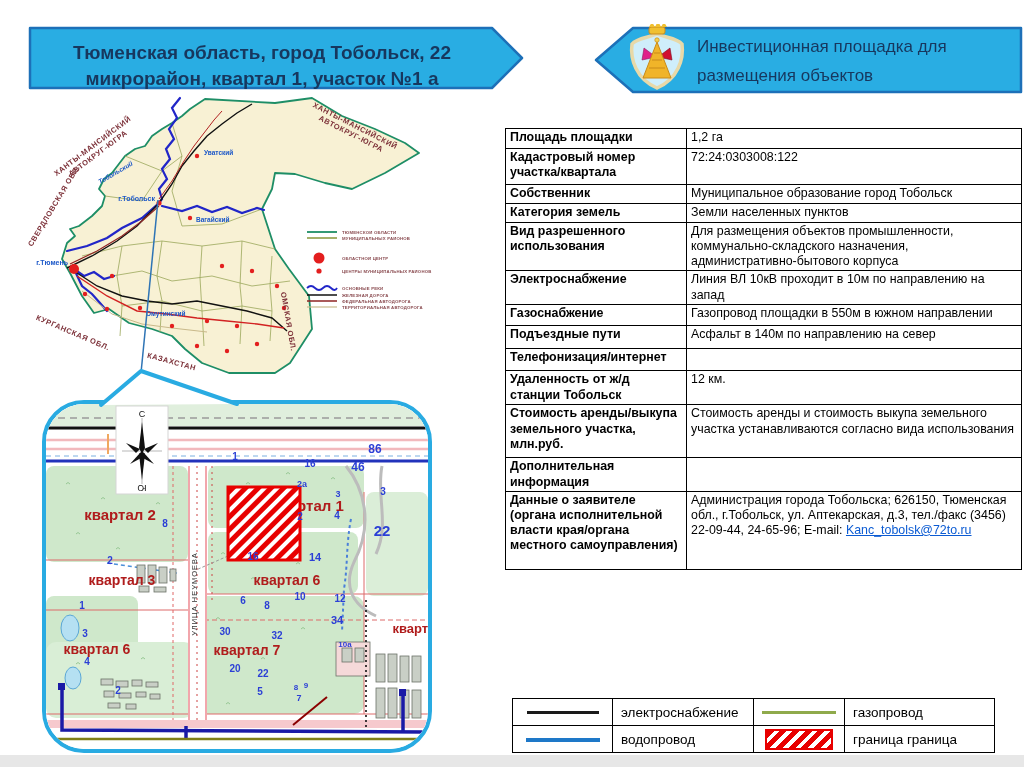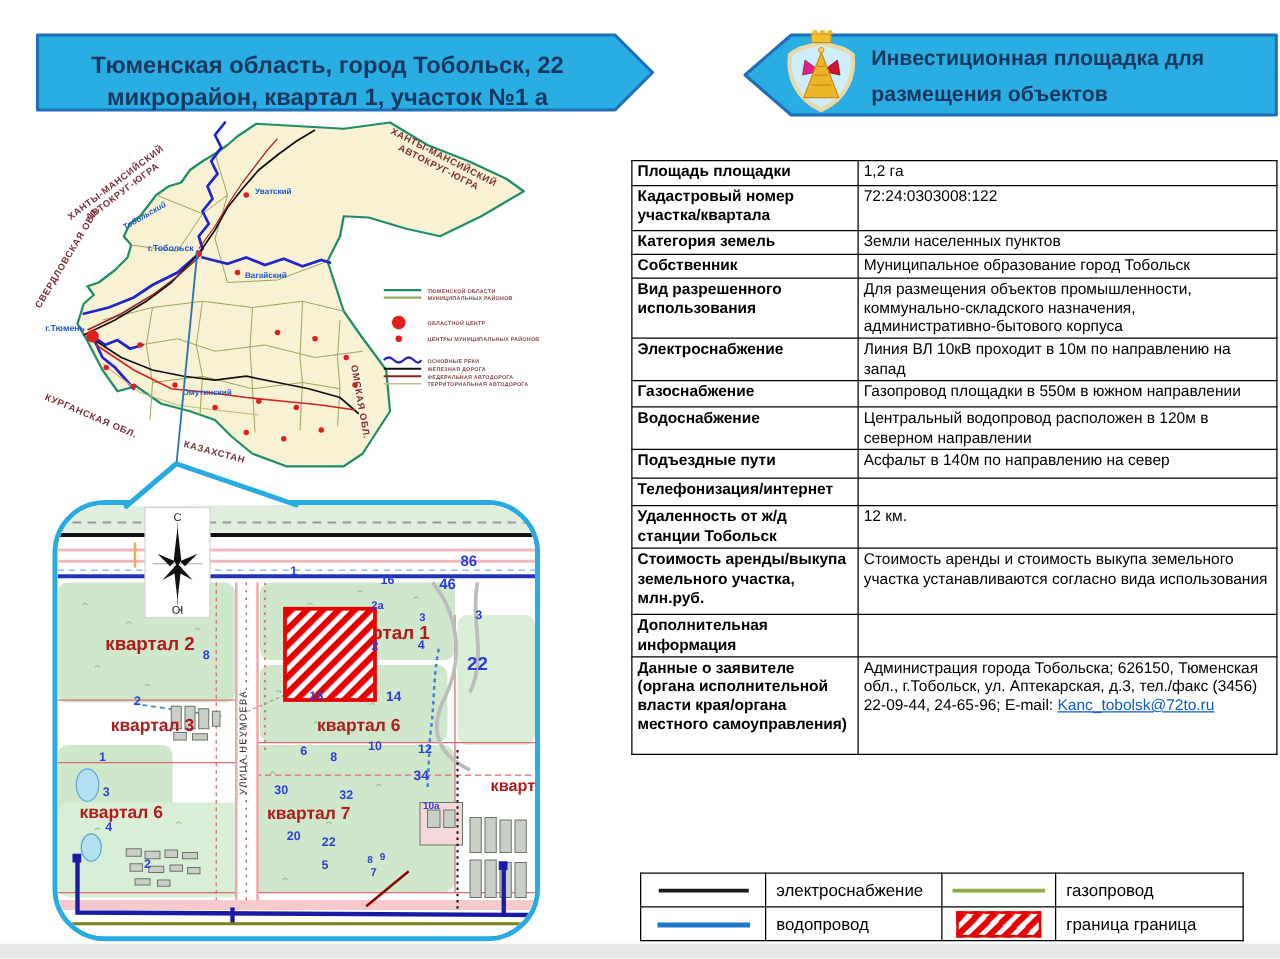--- a/index.html
+++ b/index.html
@@ -9,21 +9,21 @@
 
   
   .banner{position:absolute;}
   .banner svg{position:absolute;left:0;top:0;}
   #banner-left{left:28px;top:26px;width:496px;height:64px;}
   #banner-left .txt{position:absolute;left:8px;top:0;width:452px;height:80px;display:flex;
       align-items:center;justify-content:center;text-align:center;
       font-size:19px;font-weight:bold;line-height:1.35;color:#17375e;}
   #banner-right{left:593px;top:24px;width:431px;height:72px;}
   #banner-right .txt{position:absolute;left:104px;top:8px;width:315px;
-      font-size:17px;font-weight:700;line-height:1.72;color:#17375e;}
+      font-size:17px;font-weight:400;line-height:1.72;color:#17375e;}
 
   
   #info-table{position:absolute;left:505px;top:128px;width:517px;border-collapse:collapse;
       table-layout:fixed;font-size:12.4px;line-height:1.22;}
   #info-table td{border:1.6px solid #000;padding:1px 4px 1px 4px;vertical-align:top;overflow:hidden;}
   #info-table td.lbl{width:175px;font-weight:bold;}
   #info-table a.email{color:#0b5bd3;text-decoration:underline;}
 
   
   #legend-table{position:absolute;left:512px;top:698px;border-collapse:collapse;font-size:13.5px;}
@@ -403,42 +403,38 @@
     <tbody>
       <tr style="height:20px">
           <td class="lbl">Площадь площадки</td>
           <td class="val">1,2 га</td>
         </tr>
       <tr style="height:36px">
           <td class="lbl">Кадастровый номер участка/квартала</td>
           <td class="val">72:24:0303008:122</td>
         </tr>
       <tr style="height:19px">
+          <td class="lbl">Собственник</td>
+          <td class="val">Муниципальное образование город Тобольск</td>
+        </tr>
+      <tr style="height:19px">
           <td class="lbl">Категория земель</td>
           <td class="val">Земли населенных пунктов</td>
-        </tr>
-      <tr style="height:19px">
-          <td class="lbl">Собственник</td>
-          <td class="val">Муниципальное образование город Тобольск</td>
         </tr>
       <tr style="height:48px">
           <td class="lbl">Вид разрешенного использования</td>
           <td class="val">Для размещения объектов промышленности, коммунально-складского назначения, административно-бытового корпуса</td>
         </tr>
       <tr style="height:34px">
           <td class="lbl">Электроснабжение</td>
           <td class="val">Линия ВЛ 10кВ проходит в 10м по направлению на запад</td>
         </tr>
       <tr style="height:21px">
           <td class="lbl">Газоснабжение</td>
           <td class="val">Газопровод площадки в 550м в южном направлении</td>
-        </tr>
-      <tr style="height:34px">
-          <td class="lbl">Водоснабжение</td>
-          <td class="val">Центральный водопровод расположен в 120м в северном направлении</td>
         </tr>
       <tr style="height:23px">
           <td class="lbl">Подъездные пути</td>
           <td class="val">Асфальт в 140м по направлению на север</td>
         </tr>
       <tr style="height:22px">
           <td class="lbl">Телефонизация/интернет</td>
           <td class="val"></td>
         </tr>
       <tr style="height:34px">

